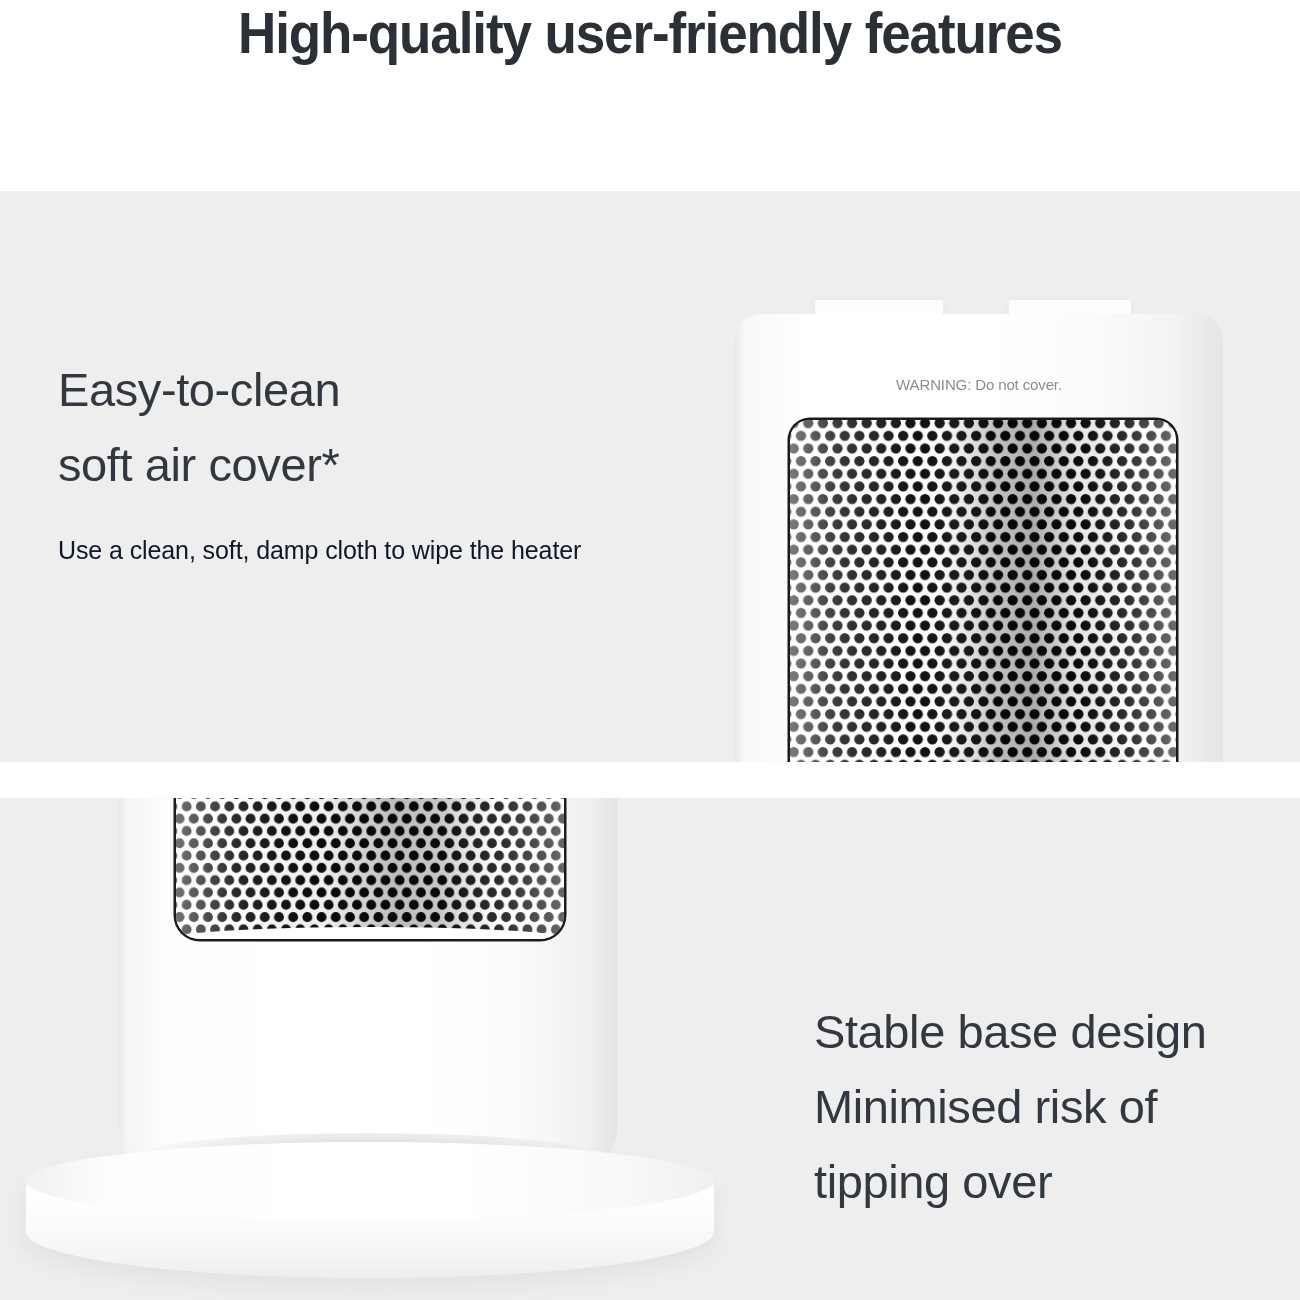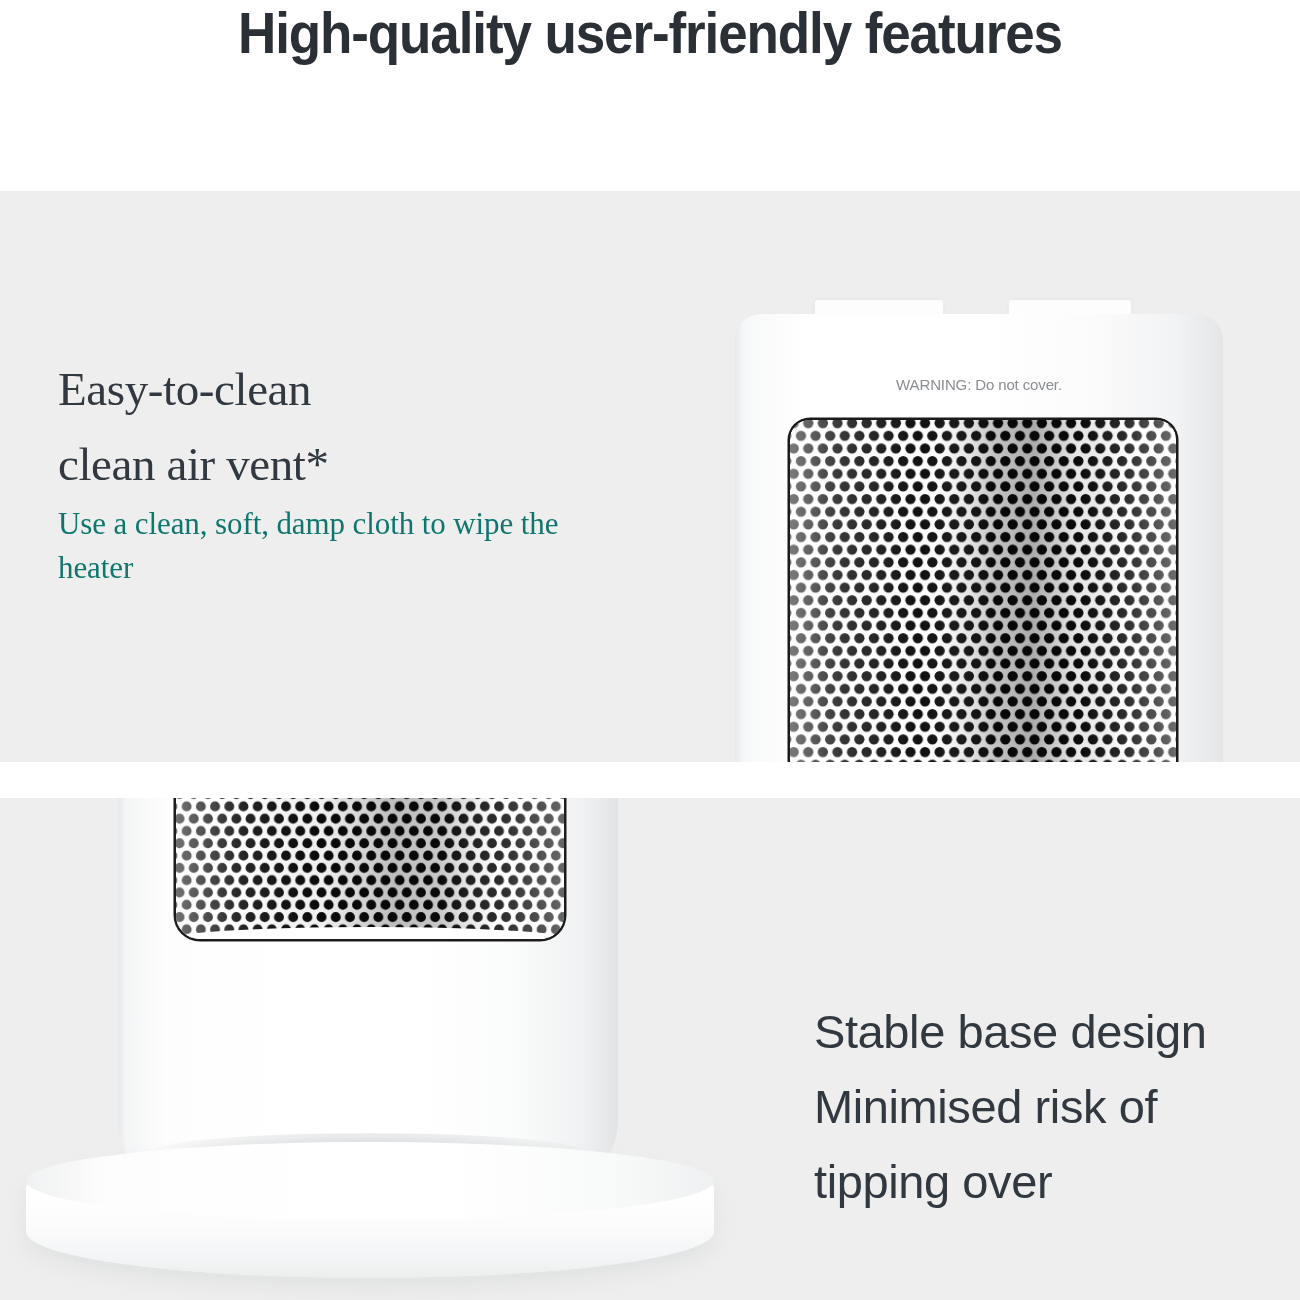--- a/index.html
+++ b/index.html
@@ -33,35 +33,36 @@
   .section {
     position:absolute; left:0; width:1300px;
     background:#eeeeee;
     overflow:hidden;
   }
   .section-top    { top:191px;  height:571px; }
   .section-bottom { top:798px;  height:502px; }
 
   
   .textblock { position:absolute; }
-  .tb-top    { left:58px;  top:161px; width:620px; text-align:left;font-family:Liberation Serif, serif; }
+  .tb-top    { left:58px;  top:161px; width:620px; text-align:left; }
   .tb-bottom { left:814px; top:196px; width:480px; text-align:left; }
 
   .feature-heading {
     font-size:47px;
     font-weight:400;
     color:#323840;
     line-height:75px;
     letter-spacing:-0.4px;
     white-space:nowrap;
   }
   .feature-sub {
-    font-size:31px;
-    font-weight:400;
-    color:#0f766e;
+    margin-top:26px;
+    font-size:25px;
+    font-weight:400;
+    color:#0f172a;
     line-height:44px;
     letter-spacing:-0.1px;
     max-width:580px;
   }
 
   
   .prod-top {
     position:absolute;
     left:735px; top:109px;
     width:488px; height:462px;
@@ -192,21 +193,21 @@
 <div class="page">
 
   <div class="header">
     <h1 class="page-title">High-quality user-friendly features</h1>
   </div>
 
   <div class="section section-top">
 
     <div class="textblock tb-top">
       <div class="feature-heading">Easy-to-clean</div>
-      <div class="feature-heading">clean air vent*</div>
+      <div class="feature-heading">soft air cover*</div>
       <div class="feature-sub">Use a clean, soft, damp cloth to wipe the heater</div>
     </div>
 
     <div class="prod-top">
       <div class="tab tab-a"></div>
       <div class="tab tab-b"></div>
 
       <div class="body-top">
         <div class="warn-text">WARNING: Do not cover.</div>
 

